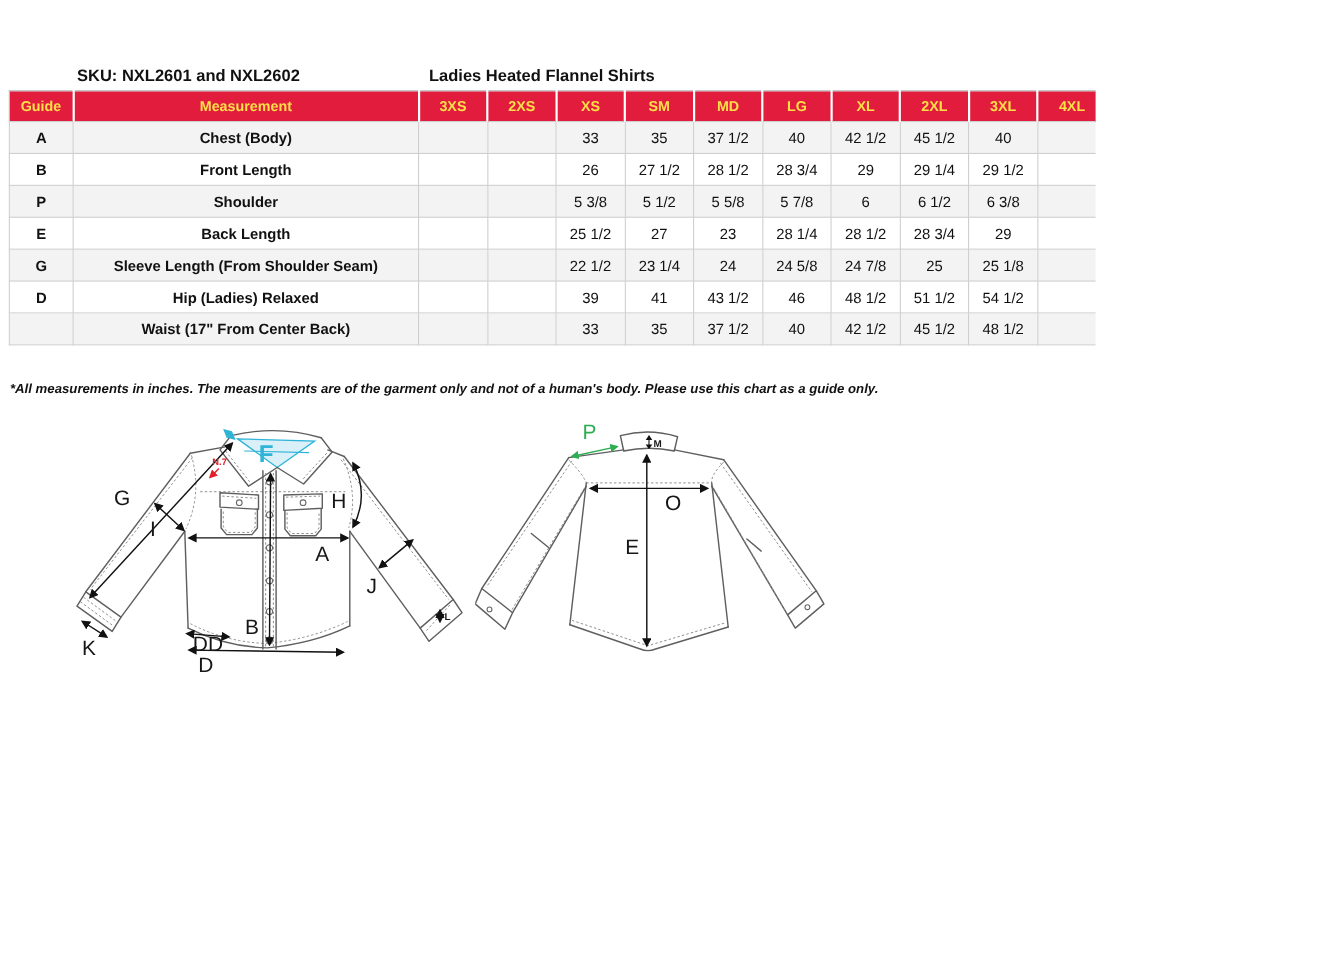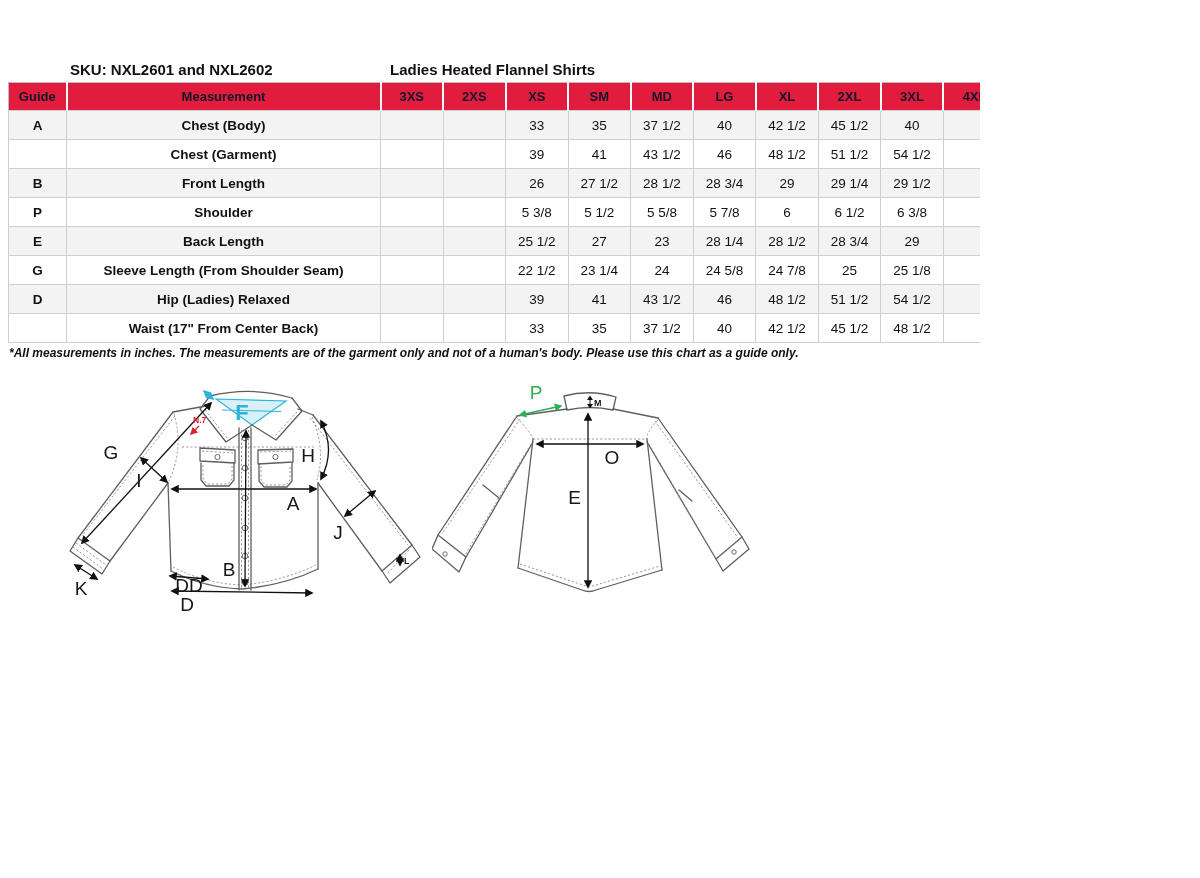--- a/index.html
+++ b/index.html
@@ -1,23 +1,23 @@
 <!DOCTYPE html>
 <html><head>
 <meta charset="utf-8">
 <style>
   html,body{margin:0;padding:0;background:#fff;}
   .page{position:relative;width:980px;height:878px;background:#fff;
-        font-family:"Liberation Sans",sans-serif;color:#111;overflow:hidden;}
+        font-family:"Liberation Sans",sans-serif;color:#111;overflow:hidden;padding-left:16px;}
   .titlebar{position:absolute;top:61px;left:0;width:100%;height:18px;font-size:15px;font-weight:bold;}
   .t-sku{position:absolute;left:70px;top:0;}
   .t-prod{position:absolute;left:390px;top:0;}
   table.size{position:absolute;left:8px;top:82px;width:1186px;border-collapse:collapse;
              table-layout:fixed;border:1px solid #b9b9b9;}
-  table.size th{background:#e11c3d;color:#0f172a;font-size:13px;font-weight:bold;height:27px;
+  table.size th{background:#e11c3d;color:#fde047;font-size:13px;font-weight:bold;height:27px;
                 border-left:2px solid #fff;border-right:0;padding:0;text-align:center;margin-top:34px;}
   table.size th:first-child{border-left:0;}
   table.size td{border:1px solid #cfcfcf;height:28px;text-align:center;font-size:13.5px;
                 padding:0 2px;white-space:nowrap;overflow:hidden;}
   table.size col.c-guide{width:58px;}
   table.size col.c-meas{width:314px;}
   table.size tbody tr:nth-child(odd){background:#f3f3f3;}
   table.size tbody tr:nth-child(even){background:#ffffff;}
   td.guide,td.meas{font-weight:bold;}
   .footnote{position:absolute;left:9px;top:346px;font-size:12px;font-weight:bold;font-style:italic;}
@@ -95,37 +95,20 @@
           <td class="val">40</td>
           <td class="val">42 1/2</td>
           <td class="val">45 1/2</td>
           <td class="val">40</td>
           <td class="val"></td>
           <td class="val"></td>
           <td class="val"></td>
           <td class="val"></td>
         </tr>
         <tr>
-          <td class="guide"></td>
-          <td class="meas">Chest (Garment)</td>
-          <td class="val"></td>
-          <td class="val"></td>
-          <td class="val">39</td>
-          <td class="val">41</td>
-          <td class="val">43 1/2</td>
-          <td class="val">46</td>
-          <td class="val">48 1/2</td>
-          <td class="val">51 1/2</td>
-          <td class="val">54 1/2</td>
-          <td class="val"></td>
-          <td class="val"></td>
-          <td class="val"></td>
-          <td class="val"></td>
-        </tr>
-        <tr>
           <td class="guide">B</td>
           <td class="meas">Front Length</td>
           <td class="val"></td>
           <td class="val"></td>
           <td class="val">26</td>
           <td class="val">27 1/2</td>
           <td class="val">28 1/2</td>
           <td class="val">28 3/4</td>
           <td class="val">29</td>
           <td class="val">29 1/4</td>

